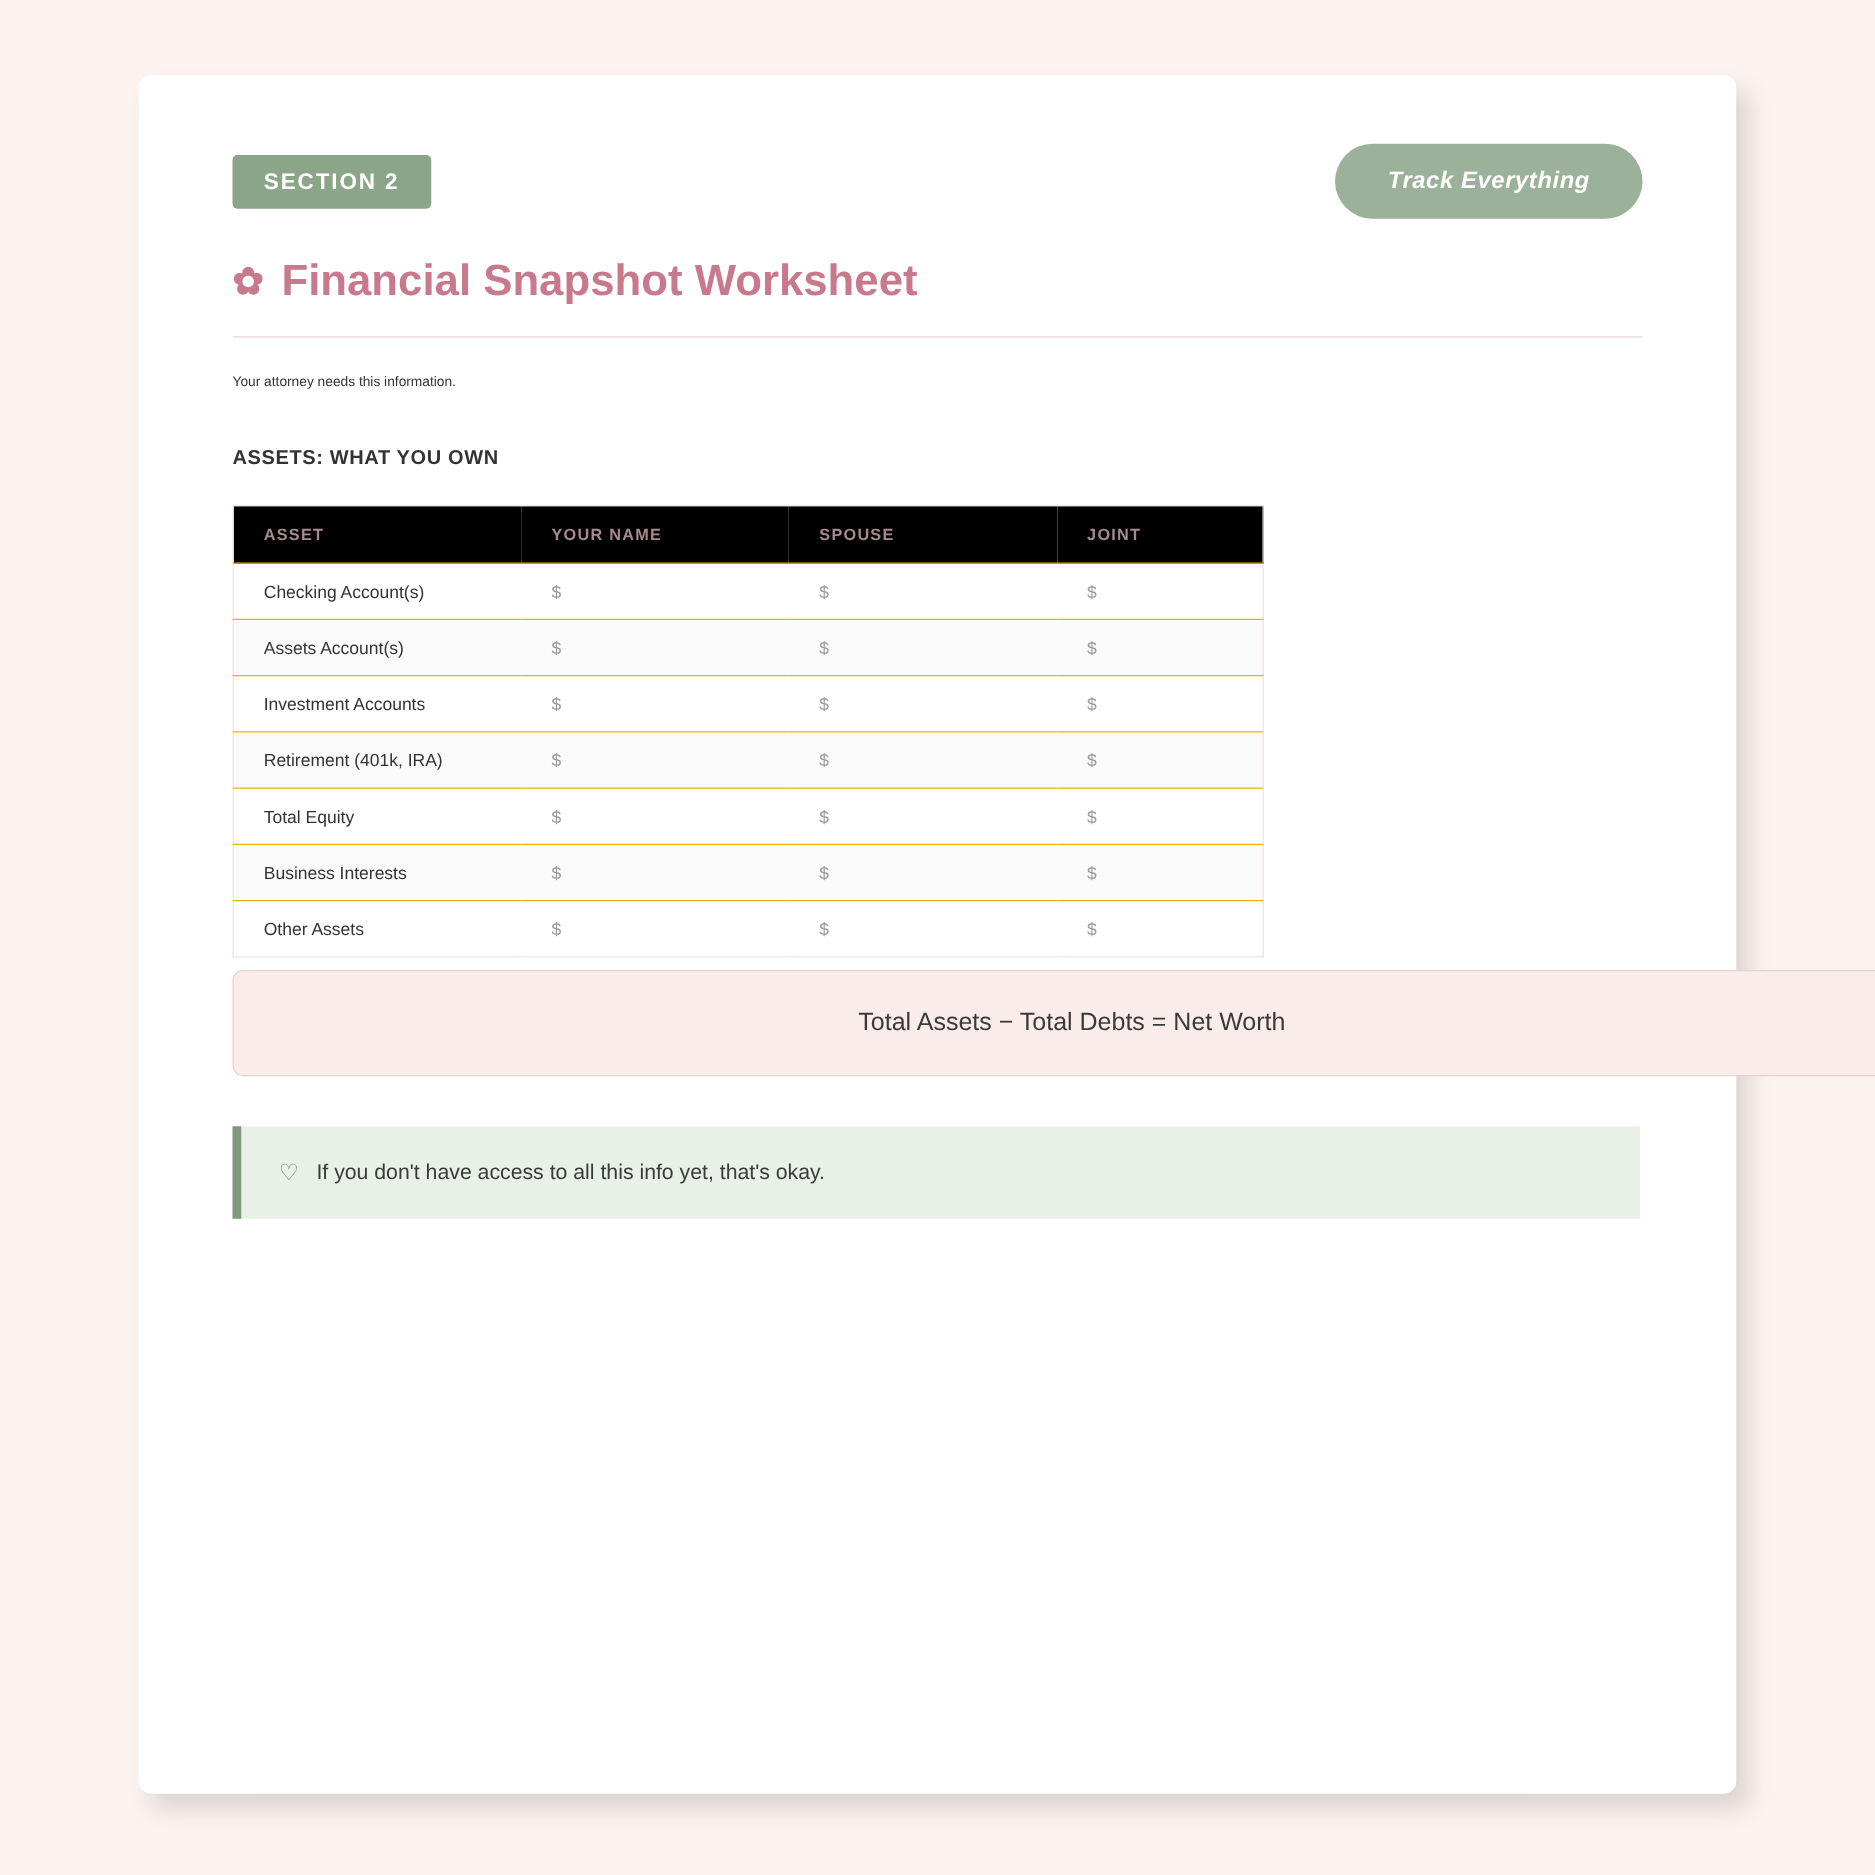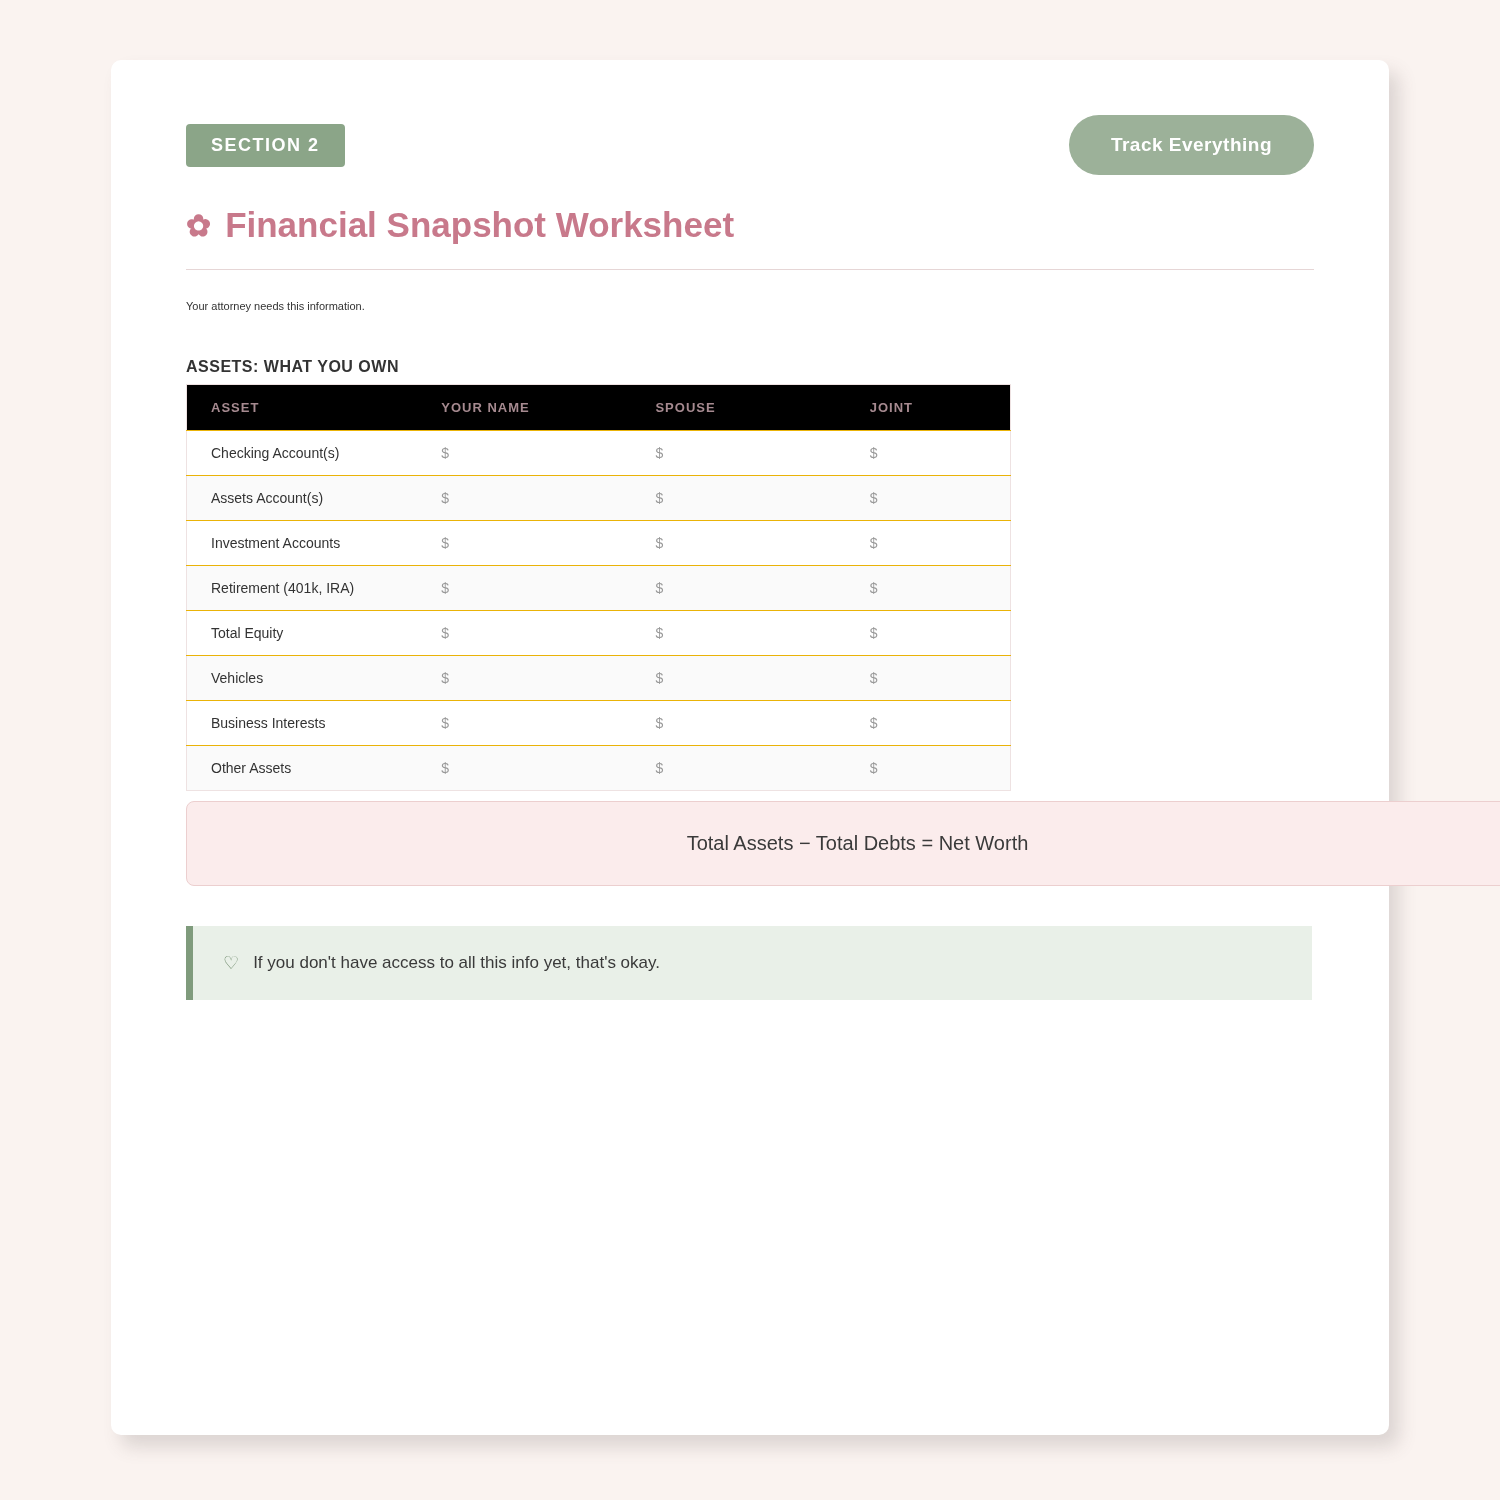--- a/index.html
+++ b/index.html
@@ -43,20 +43,21 @@
   .track-pill {
     background: #9cb199;
     color: #ffffff;
     font-size: 19px;
     font-weight: bold;
     padding: 19px 42px;
     border-radius: 32px;
     border: none;
     cursor: pointer;
     letter-spacing: 0.5px;
+    font-style: italic;
   }
   .title-row {
     display: flex;
     align-items: center;
     gap: 14px;
     color: #c8798b;
     font-size: 35px;
     font-weight: bold;
     margin-bottom: 24px;
   }
@@ -69,21 +70,21 @@
   .intro-text {
     font-size: 11px;
     color: #333;
     margin-bottom: 46px;
   }
   .assets-heading {
     font-size: 16px;
     font-weight: bold;
     color: #333;
     letter-spacing: 0.5px;
-    margin-bottom: 8px;
+    margin-bottom: 28px;
   }
   table.assets-table {
     border-collapse: collapse;
     width: 825px;
     border: 1px solid #eee2e2;
     background: #fff;
   }
   table.assets-table thead tr {
     background: #000000;
   }
@@ -194,26 +195,20 @@
             <td class="asset-value">$</td>
             <td class="asset-value">$</td>
           </tr>
           <tr>
             <td class="asset-label">Total Equity</td>
             <td class="asset-value">$</td>
             <td class="asset-value">$</td>
             <td class="asset-value">$</td>
           </tr>
           <tr>
-            <td class="asset-label">Vehicles</td>
-            <td class="asset-value">$</td>
-            <td class="asset-value">$</td>
-            <td class="asset-value">$</td>
-          </tr>
-          <tr>
             <td class="asset-label">Business Interests</td>
             <td class="asset-value">$</td>
             <td class="asset-value">$</td>
             <td class="asset-value">$</td>
           </tr>
           <tr>
             <td class="asset-label">Other Assets</td>
             <td class="asset-value">$</td>
             <td class="asset-value">$</td>
             <td class="asset-value">$</td>

